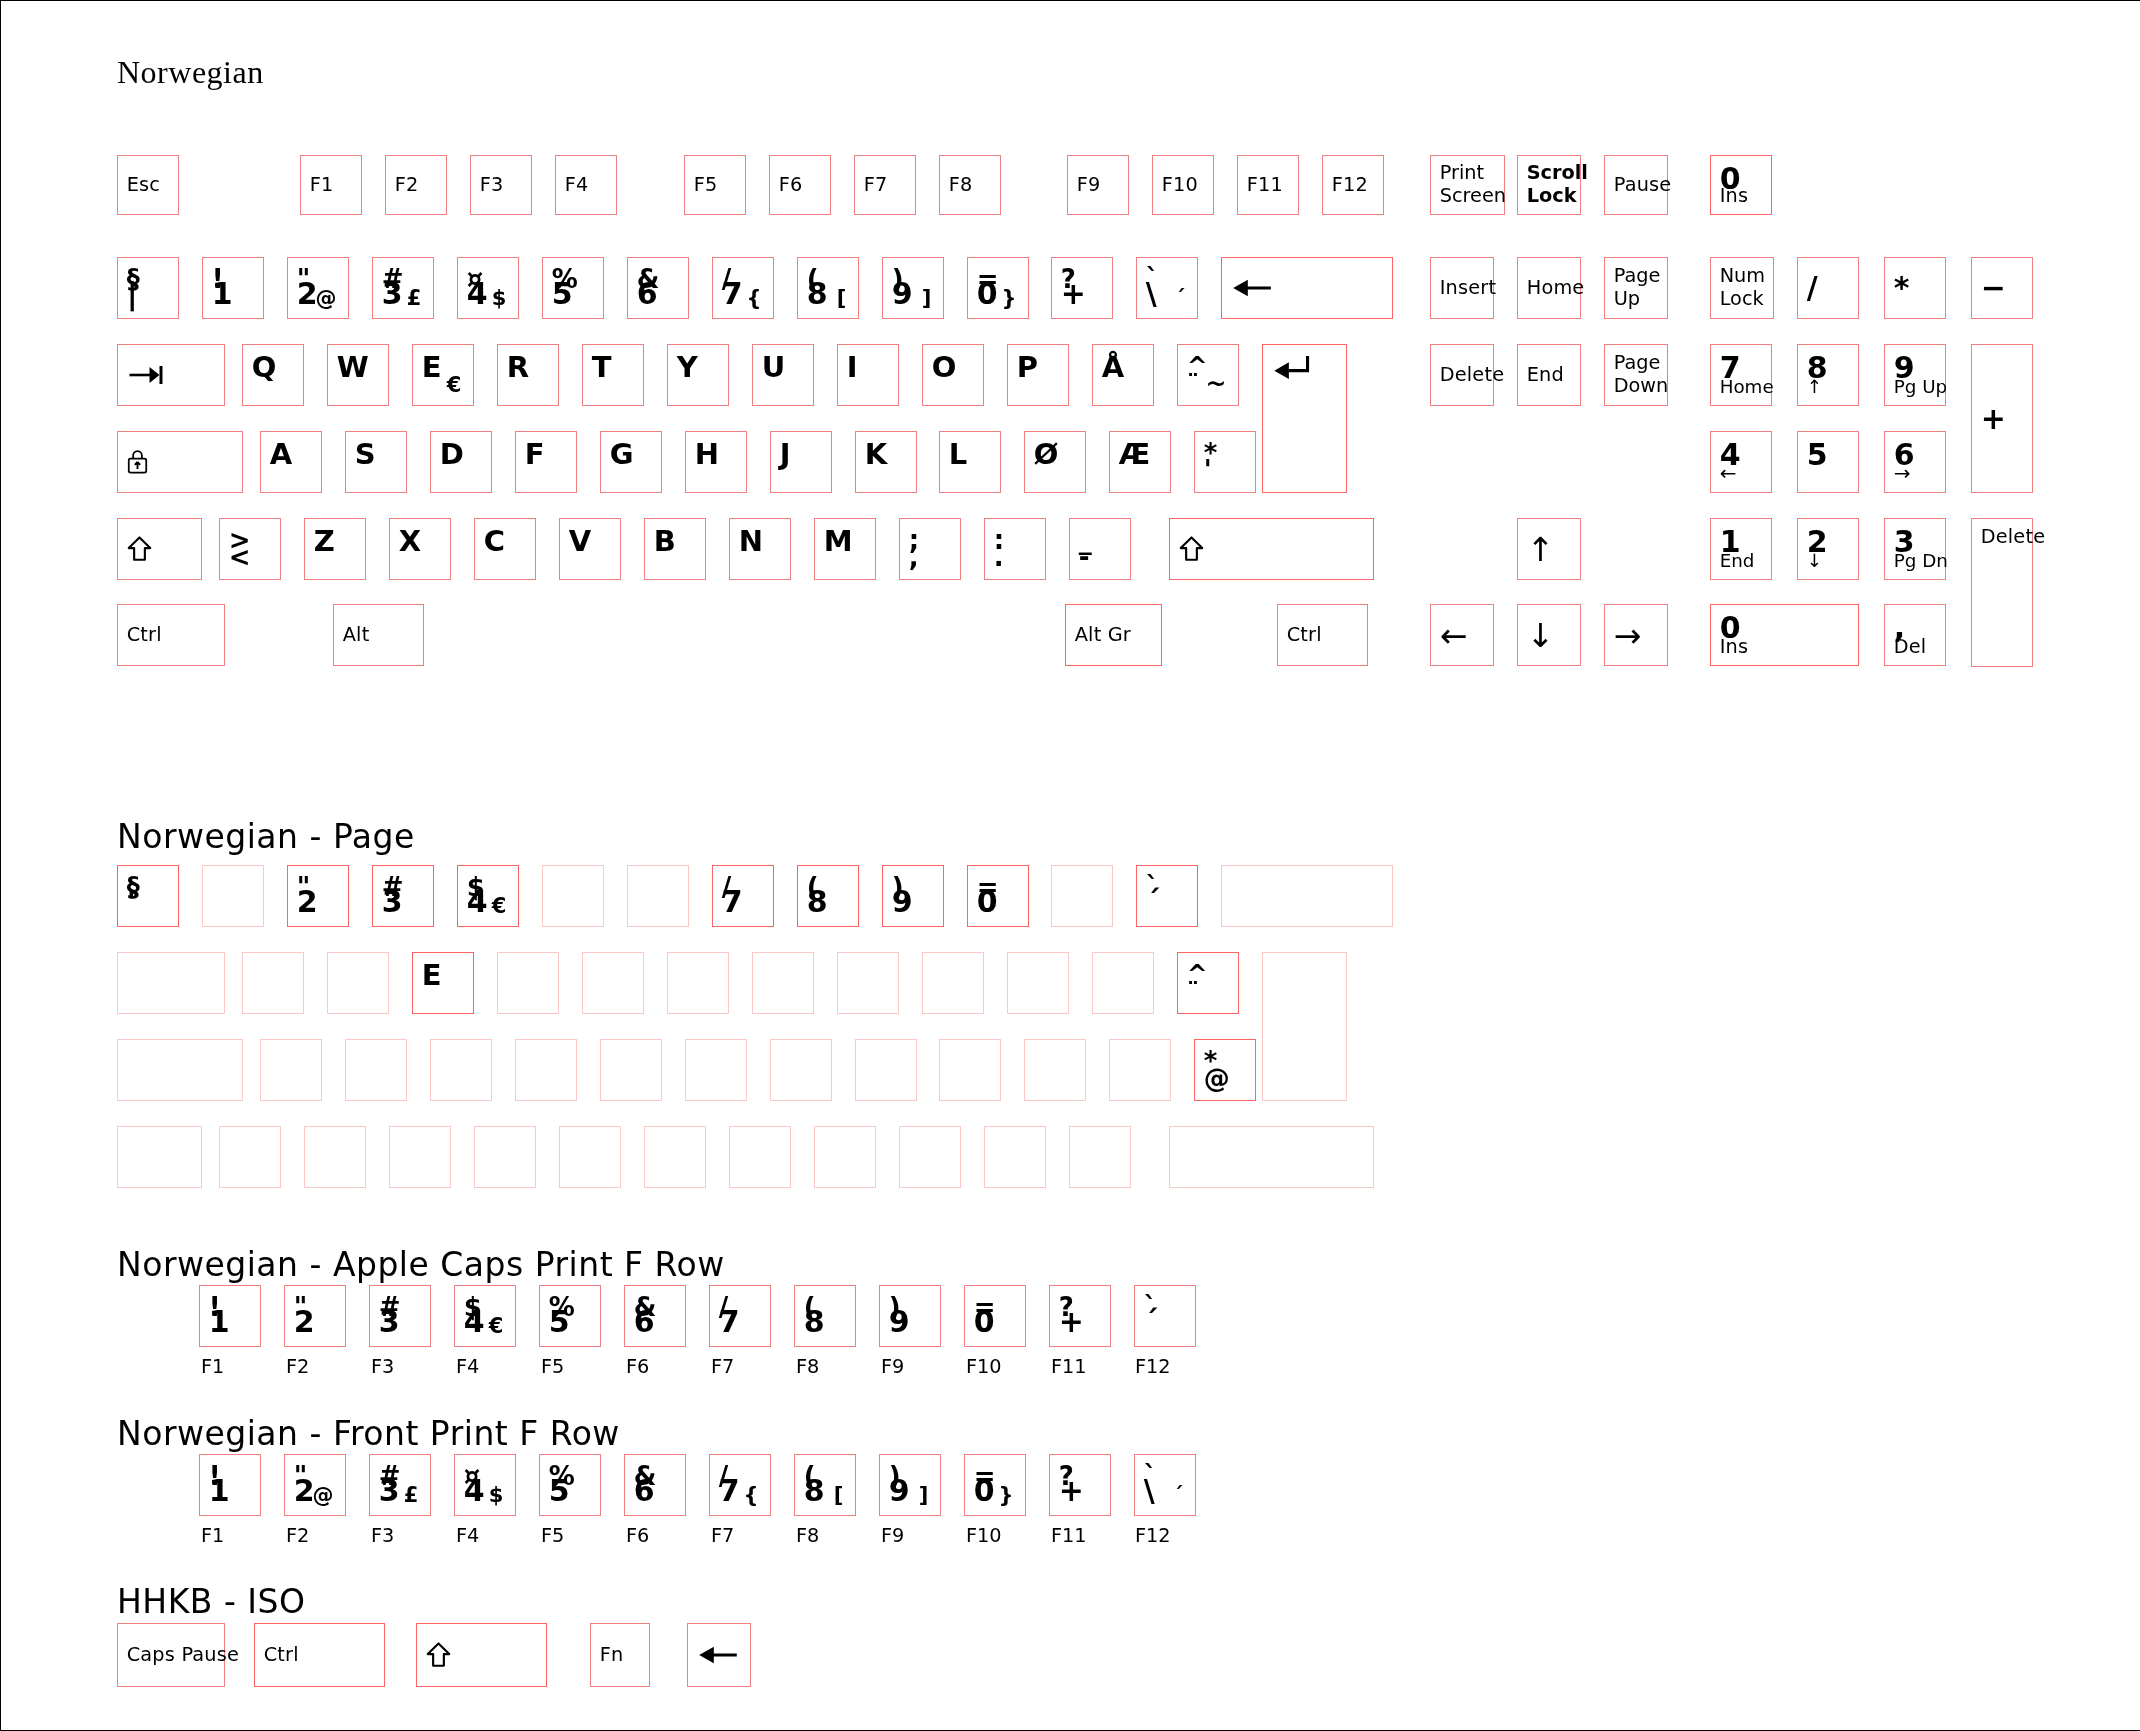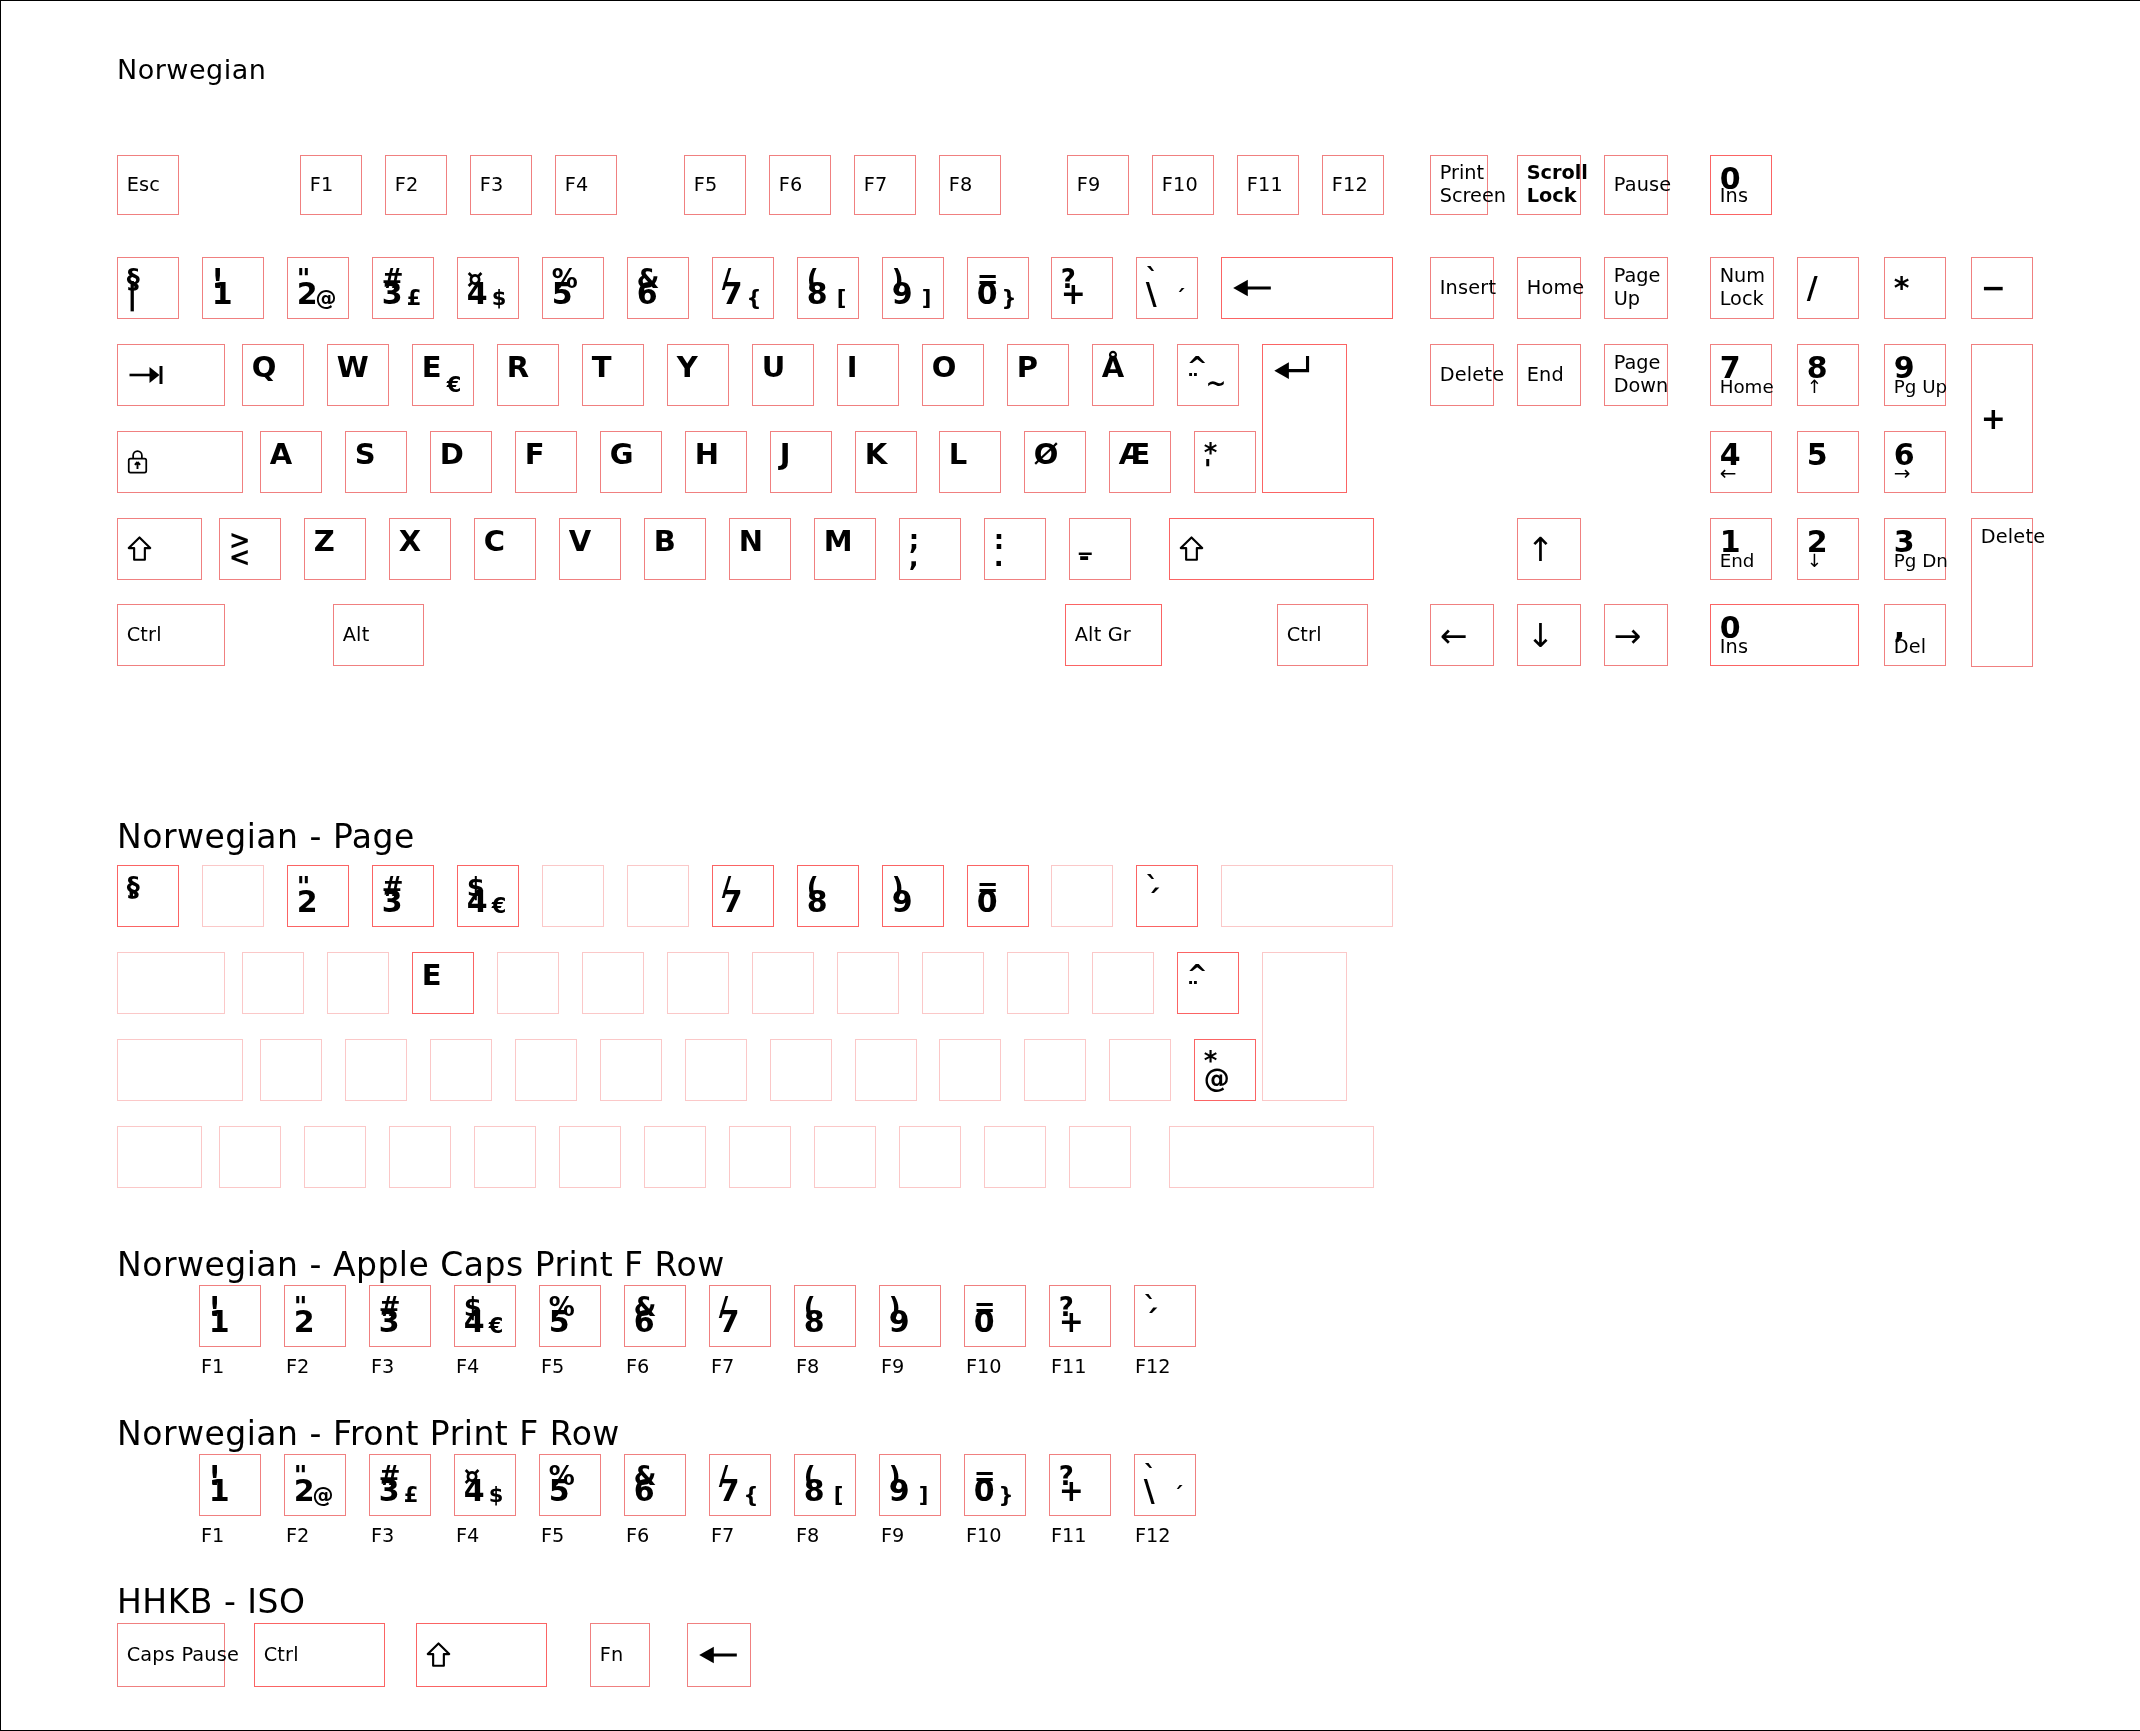--- a/index.html
+++ b/index.html
@@ -16,21 +16,21 @@
   #sheet{position:absolute;left:0;top:0;width:2141px;height:1731px;}
 
   .section-title{
     position:absolute;
     font-size:33px;
     font-weight:400;
     letter-spacing:0.5px;
     white-space:nowrap;
     color:#000;
   }
-  .section-title.big{font-size:27px;}
+  .section-title.big{font-size:32px;font-family:Liberation Serif, serif;}
 
   
   .key{
     position:absolute;
     box-sizing:border-box;
     border:1.5px solid #f08080;
     background:#fff;
   }
   .key.strong{border-color:#fb6464;}
   .key.faint{border-color:#fbc8c8;}
@@ -105,21 +105,21 @@
     </div>
     <div class="key" style="left:1151px;top:154px;width:62px;height:60px;">
       <div class="lg ml s-word">F10</div>
     </div>
     <div class="key" style="left:1236px;top:154px;width:62px;height:60px;">
       <div class="lg ml s-word">F11</div>
     </div>
     <div class="key" style="left:1321px;top:154px;width:62px;height:60px;">
       <div class="lg ml s-word">F12</div>
     </div>
-    <div class="key" style="left:1429px;top:154px;width:58px;height:60px;">
+    <div class="key" style="left:1429px;top:154px;width:75px;height:60px;">
       <div class="lg ml two-line" style="white-space: pre;">Print
 Screen</div>
     </div>
     <div class="key" style="left:1516px;top:154px;width:64px;height:60px;">
       <div class="lg ml two-line" style="white-space: pre; font-weight: bold;">Scroll
 Lock</div>
     </div>
     <div class="key" style="left:1603px;top:154px;width:64px;height:60px;">
       <div class="lg ml s-word">Pause</div>
     </div>

